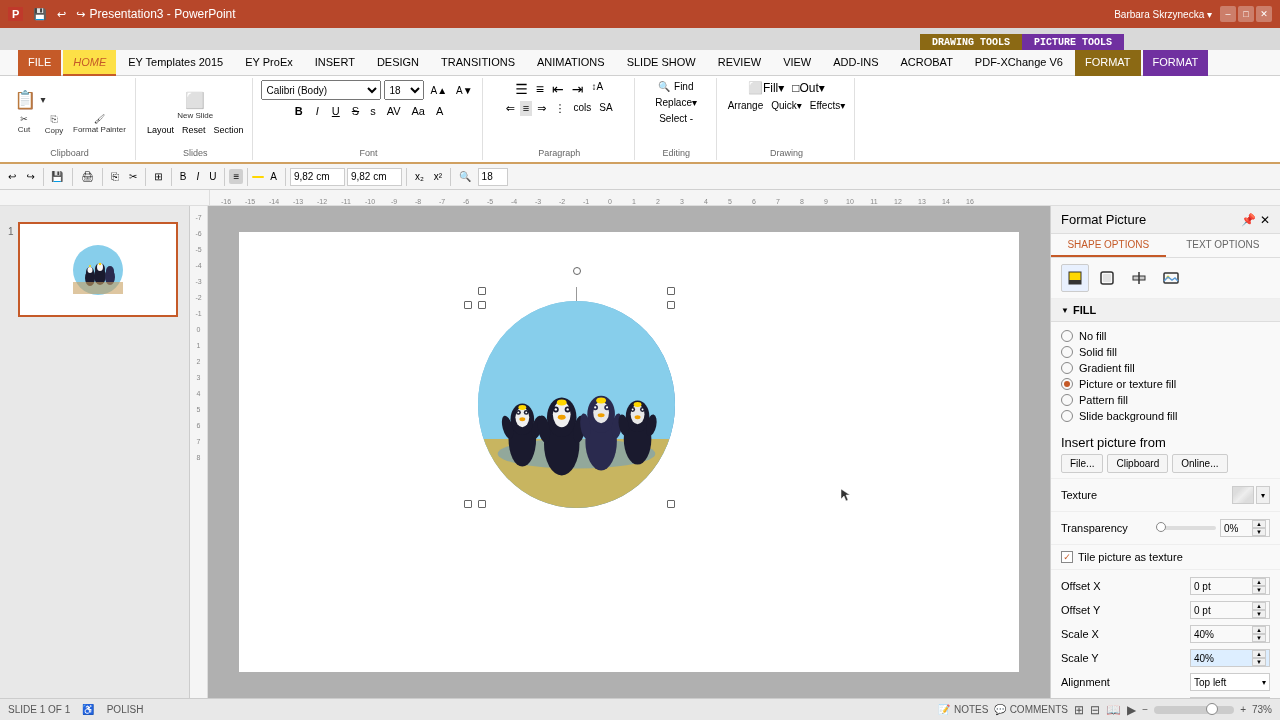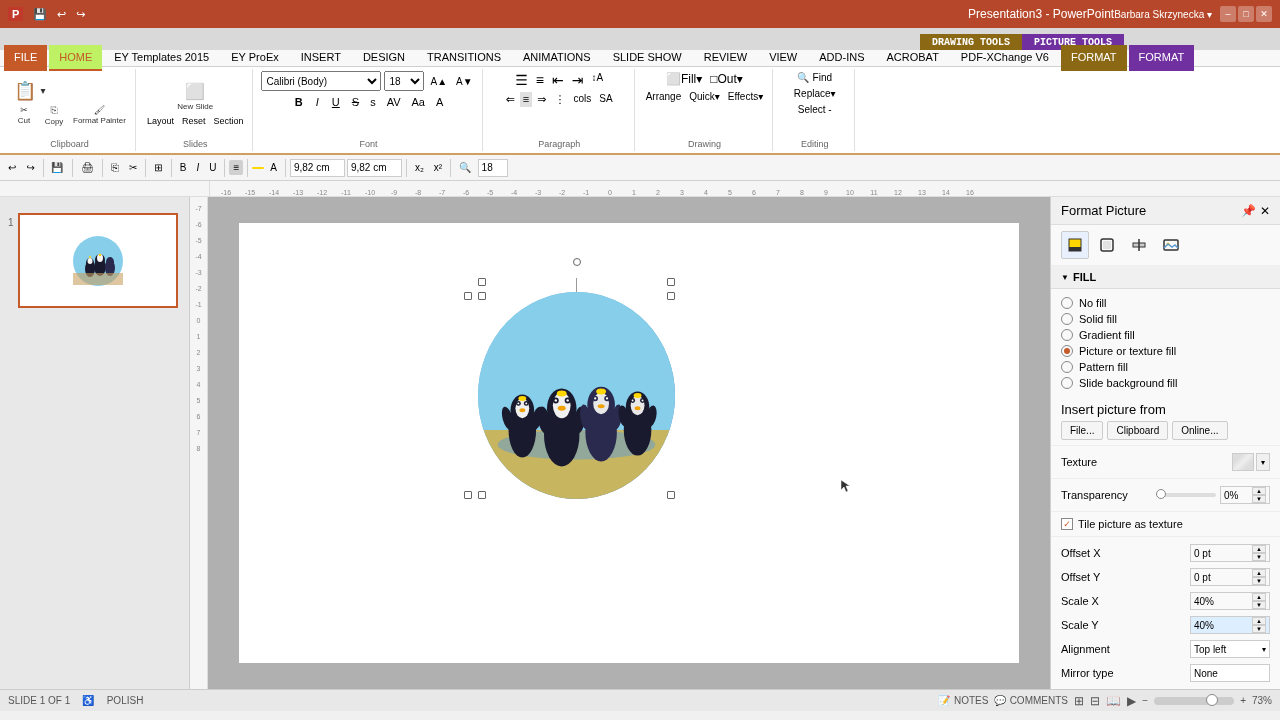--- a/index.html
+++ b/index.html
@@ -8,21 +8,21 @@
     
     #title-bar {
       height: 28px;
       background: #b7472a;
       display: flex;
       align-items: center;
       justify-content: space-between;
       padding: 0 8px;
       color: white;
     }
-    #title-bar .title { flex: 1; text-align: right; font-size: 12px; }
+    #title-bar .title { flex: 1; text-align: left; font-size: 12px; }
     #title-bar .win-btn { width: 16px; height: 16px; background: rgba(255,255,255,0.3); border-radius: 2px; display: flex; align-items: center; justify-content: center; font-size: 9px; color: white; cursor: pointer; }
 
     
     #contextual-tabs {
       height: 22px;
       background: #d9d9d9;
       display: flex;
       align-items: flex-end;
       padding-left: 920px;
     }
@@ -34,38 +34,38 @@
       height: 16px;
       display: flex;
       align-items: center;
       font-family: Liberation Mono, monospace;
     }
     .ctx-tab.drawing { background: #8B6914; color: white; }
     .ctx-tab.picture { background: #7030A0; color: white; }
 
     
     #ribbon-tabs {
-      height: 17px;
+      height: 26px;
       background: #f8f8f8;
       display: flex;
       align-items: center;
       border-bottom: 1px solid #d0d0d0;
-      padding-left: 4px;
+      padding-left: 18px;
       gap: 2px;
     }
     .ribbon-tab {
       padding: 4px 10px;
       font-size: 11px;
       cursor: pointer;
       height: 26px;
       display: flex;
       align-items: center;
       border-bottom: 2px solid transparent;
     }
-    .ribbon-tab.active { background: #bef264; color: #c55a28; border-bottom: 2px solid #c55a28; }
+    .ribbon-tab.active { background: #fde047; color: #c55a28; border-bottom: 2px solid #c55a28; font-style: italic; }
     .ribbon-tab.ctx-format-drawing { background: #8B6914; color: white; }
     .ribbon-tab.ctx-format-picture { background: #7030A0; color: white; }
 
     
     #ribbon {
       height: 88px;
       background: white;
       border-bottom: 2px solid #d0a060;
       display: flex;
       align-items: stretch;
@@ -585,42 +585,42 @@
         <div style="cursor:pointer;padding:1px 3px;background:#e0e0e0;">≡</div>
         <div style="cursor:pointer;padding:1px 3px;">⇒</div>
         <div style="cursor:pointer;padding:1px 3px;">⋮</div>
         <div style="cursor:pointer;padding:1px 3px;font-size:10px;">cols</div>
         <div style="cursor:pointer;padding:1px 3px;font-size:10px;">SA</div>
       </div>
     </div>
     <span class="ribbon-group-label">Paragraph</span>
   </div>
 
+  <div class="ribbon-group" style="min-width:80px;">
+    <div class="ribbon-group-content" style="flex-direction:column;gap:3px;padding-bottom:14px;">
+      <div style="cursor:pointer;padding:1px 3px;font-size:10px;">🔍 Find</div>
+      <div style="cursor:pointer;padding:1px 3px;font-size:10px;">Replace▾</div>
+      <div style="cursor:pointer;padding:1px 3px;font-size:10px;">Select -</div>
+    </div>
+    <span class="ribbon-group-label">Editing</span>
+  </div>
+
   <div class="ribbon-group" style="min-width:120px;">
     <div class="ribbon-group-content" style="flex-direction:column;gap:3px;padding-bottom:14px;">
       <div style="display:flex;gap:2px;font-size:12px;">
         <div style="cursor:pointer;padding:1px 3px;">⬜Fill▾</div>
         <div style="cursor:pointer;padding:1px 3px;">□Out▾</div>
       </div>
       <div style="display:flex;gap:2px;font-size:12px;">
         <div style="cursor:pointer;padding:1px 3px;font-size:10px;">Arrange</div>
         <div style="cursor:pointer;padding:1px 3px;font-size:10px;">Quick▾</div>
         <div style="cursor:pointer;padding:1px 3px;font-size:10px;">Effects▾</div>
       </div>
     </div>
     <span class="ribbon-group-label">Drawing</span>
-  </div>
-
-  <div class="ribbon-group" style="min-width:80px;">
-    <div class="ribbon-group-content" style="flex-direction:column;gap:3px;padding-bottom:14px;">
-      <div style="cursor:pointer;padding:1px 3px;font-size:10px;">🔍 Find</div>
-      <div style="cursor:pointer;padding:1px 3px;font-size:10px;">Replace▾</div>
-      <div style="cursor:pointer;padding:1px 3px;font-size:10px;">Select -</div>
-    </div>
-    <span class="ribbon-group-label">Editing</span>
   </div>
 </div>
 
 <div id="toolbar-row">
   <div class="tb-btn">↩</div>
   <div class="tb-btn">↪</div>
   <div class="tb-sep"></div>
   <div class="tb-btn">💾</div>
   <div class="tb-sep"></div>
   <div class="tb-btn">🖨</div>
@@ -826,20 +826,24 @@
 
   <div id="format-panel">
     <div id="format-panel-header">
       <span>Format Picture</span>
       <div style="display:flex;gap:4px;">
         <span style="cursor:pointer;font-size:12px;">📌</span>
         <span style="cursor:pointer;font-size:12px;">✕</span>
       </div>
     </div>
 
+    <div class="panel-tabs">
+      <div class="panel-tab active">SHAPE OPTIONS</div>
+      <div class="panel-tab">TEXT OPTIONS</div>
+    </div>
 
     <div class="panel-icons">
       <div class="panel-icon-btn" style="border:1px solid #ccc;background:#e8f0fe;">
         <svg width="16" height="16" viewBox="0 0 16 16">
           <rect x="2" y="2" width="12" height="12" fill="#ffd700" stroke="#333" stroke-width="1"></rect>
           <rect x="2" y="10" width="12" height="4" fill="#333"></rect>
         </svg>
       </div>
       <div class="panel-icon-btn">
         <svg width="16" height="16" viewBox="0 0 16 16">

